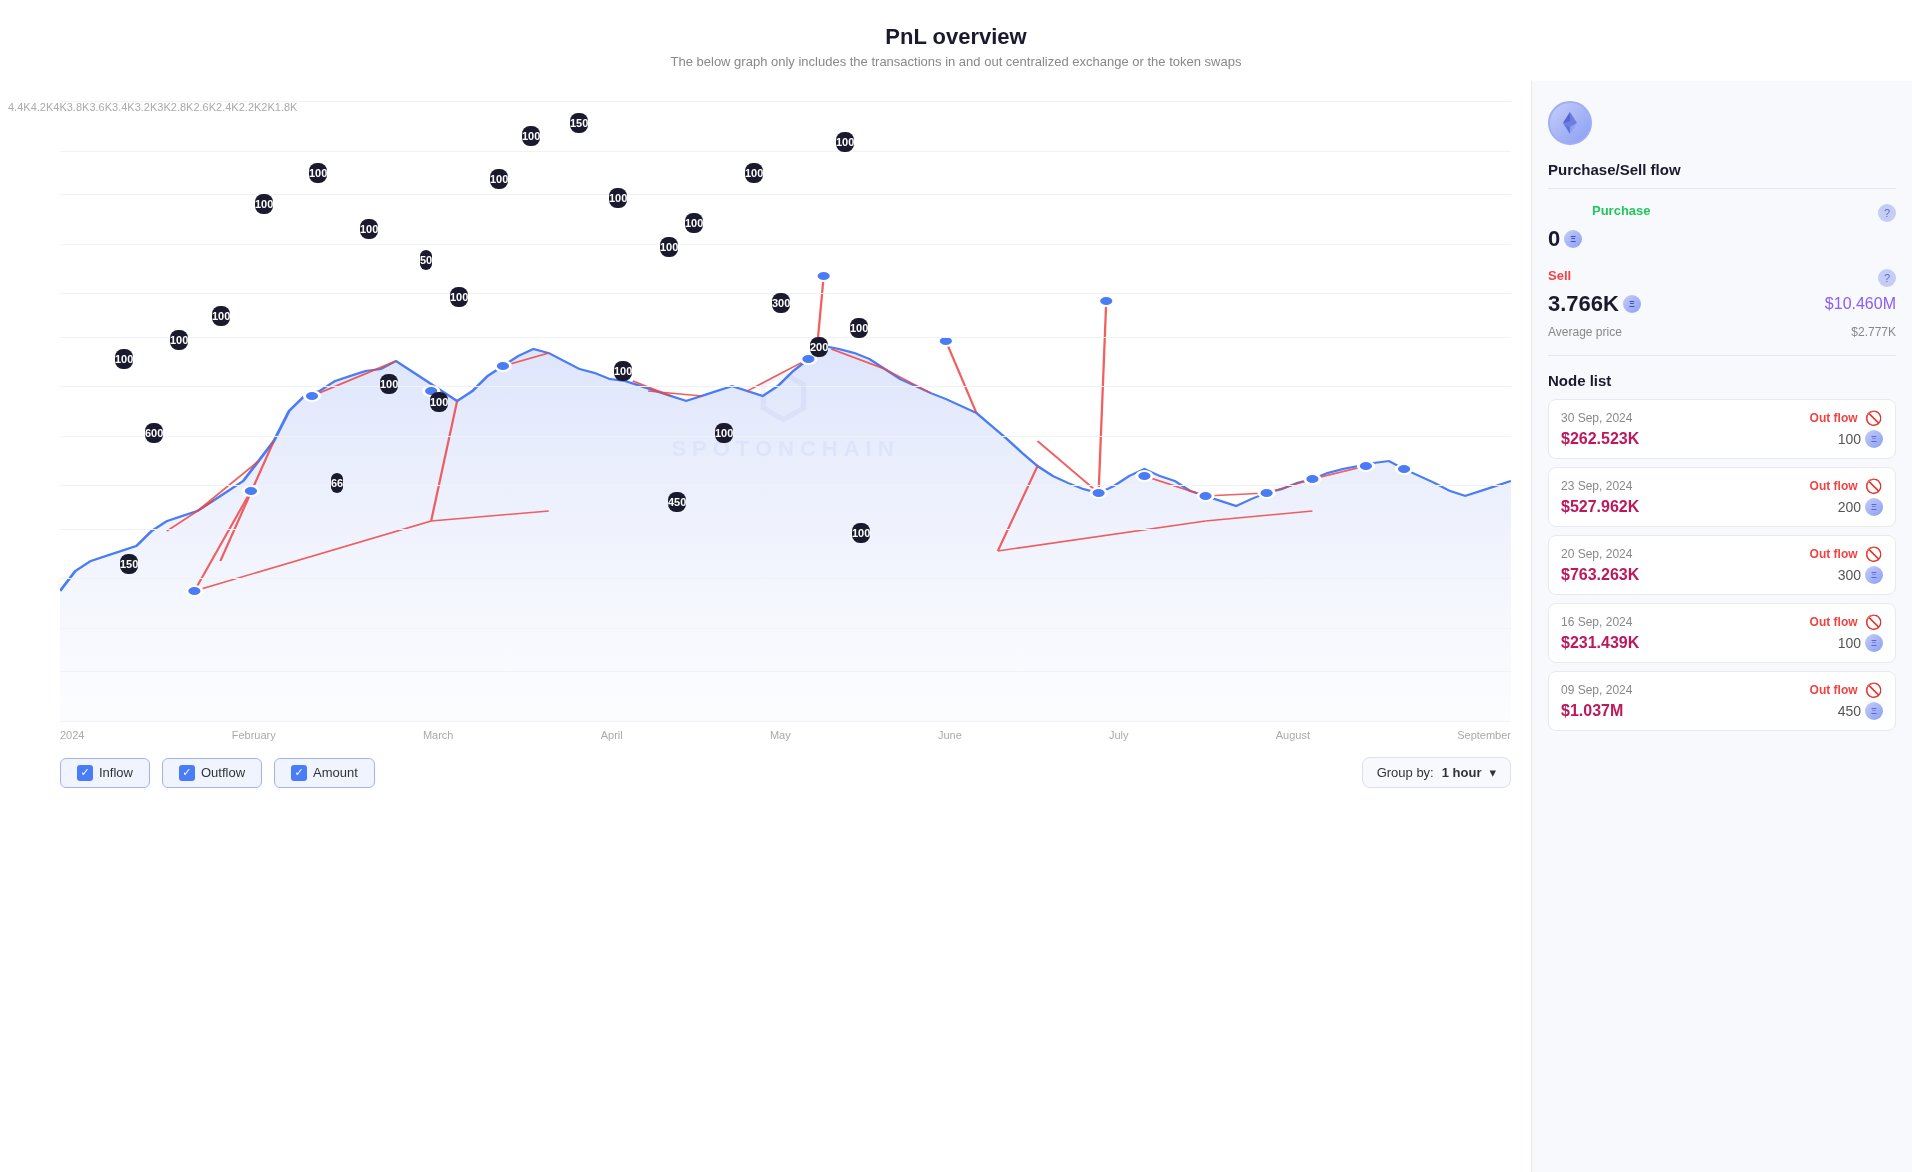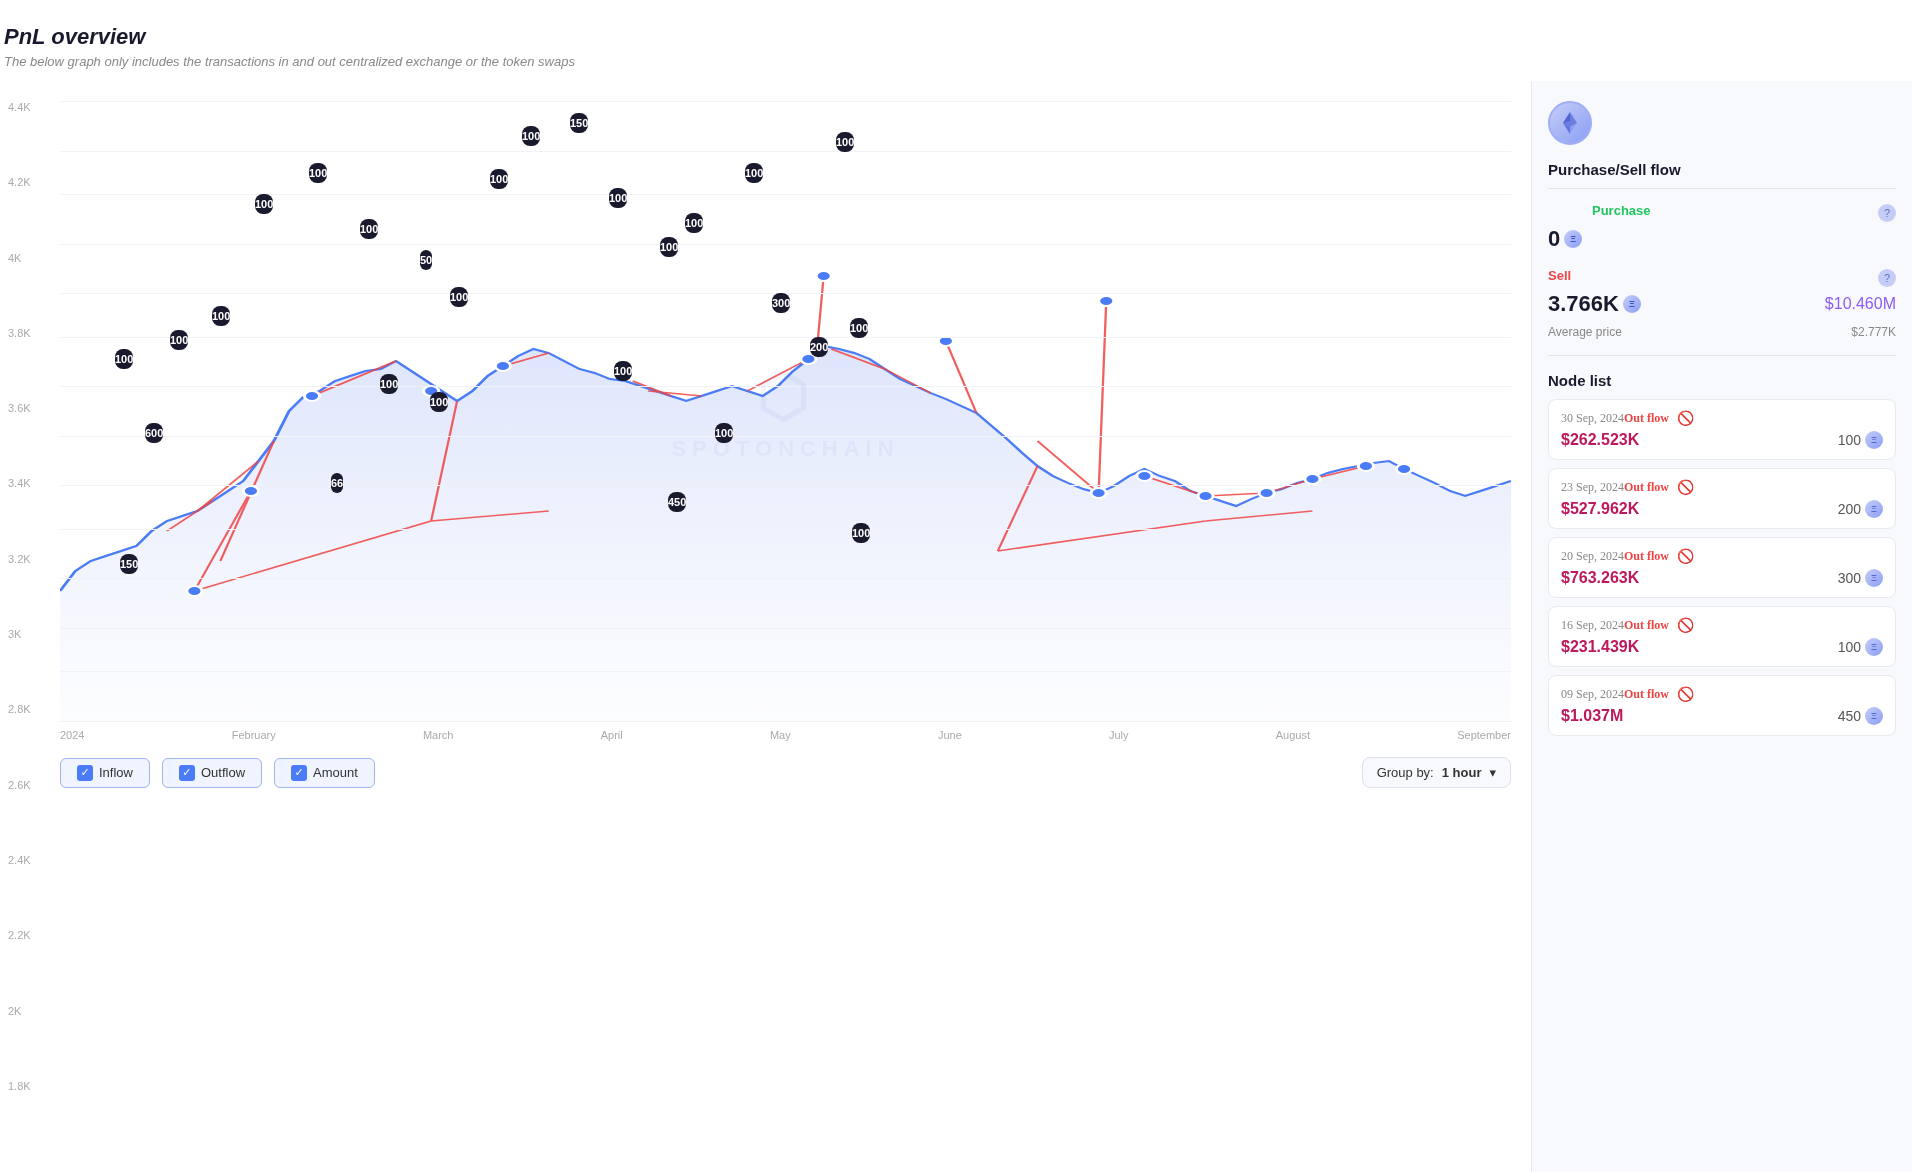--- a/index.html
+++ b/index.html
@@ -5,24 +5,23 @@
     * { box-sizing: border-box; margin: 0; padding: 0; }
     body {
       font-family: -apple-system, BlinkMacSystemFont, 'Segoe UI', sans-serif;
       background: #f5f6fa;
       width: 1912px;
       min-height: 1172px;
       display: flex;
       flex-direction: column;
     }
     .page-header {
-      text-align: left;
+      text-align: center;
       padding: 24px 4px 12px;
       background: #fff;
-      font-style: italic;
     }
     .page-title {
       font-size: 22px;
       font-weight: 700;
       color: #1a1a2e;
     }
     .page-subtitle {
       font-size: 13px;
       color: #888;
       margin-top: 4px;
@@ -37,26 +36,26 @@
       position: relative;
       padding: 20px 20px 80px 60px;
       border-right: 1px solid #e8eaf0;
     }
     .y-axis {
       position: absolute;
       left: 8px;
       top: 20px;
       bottom: 80px;
       display: flex;
-      flex-direction: column;
+      flex-direction: row;
       justify-content: space-between;
       font-size: 11px;
       color: #aaa;
       width: 50px;
-      text-align: left;
+      text-align: right;
     }
     .chart-canvas {
       width: 100%;
       height: 620px;
       position: relative;
     }
     .x-axis {
       display: flex;
       justify-content: space-between;
       padding: 8px 0 0 0;
@@ -184,23 +183,23 @@
     }
     .node-item {
       background: #fff;
       border-radius: 8px;
       padding: 10px 12px;
       margin-bottom: 8px;
       border: 1px solid #e8eaf0;
     }
     .node-item-header {
       display: flex;
+      justify-content: space-between;
       align-items: center;
       margin-bottom: 4px;
-      font-family: Liberation Serif, serif;
     }
     .node-date {
       font-size: 12px;
       color: #888;
     }
     .node-flow-label {
       font-size: 12px;
       color: #ef4444;
       font-weight: 600;
     }

